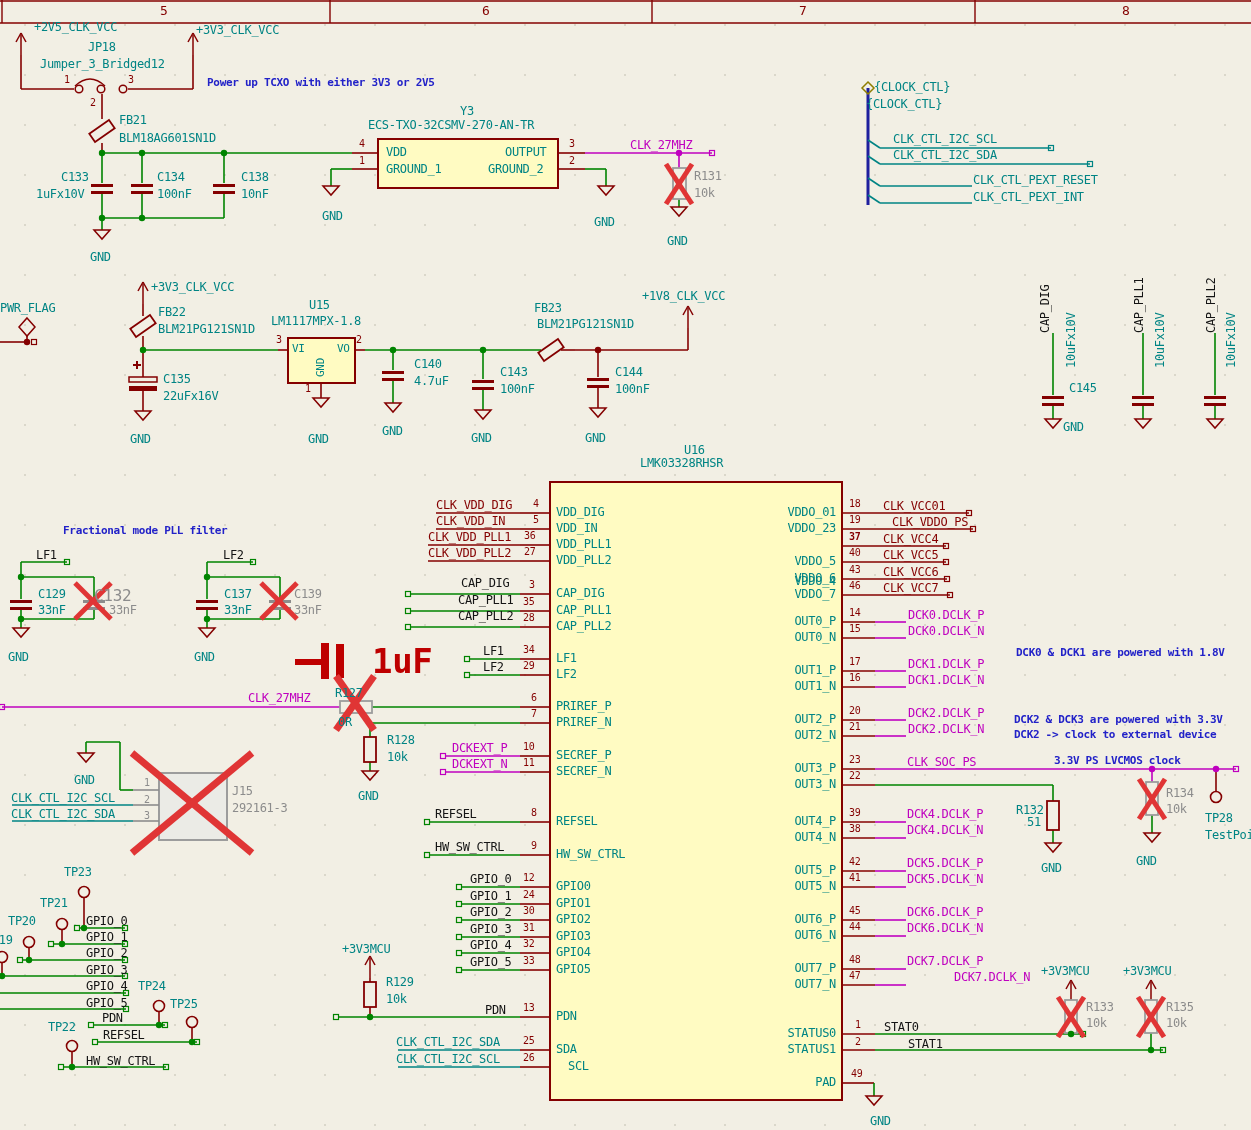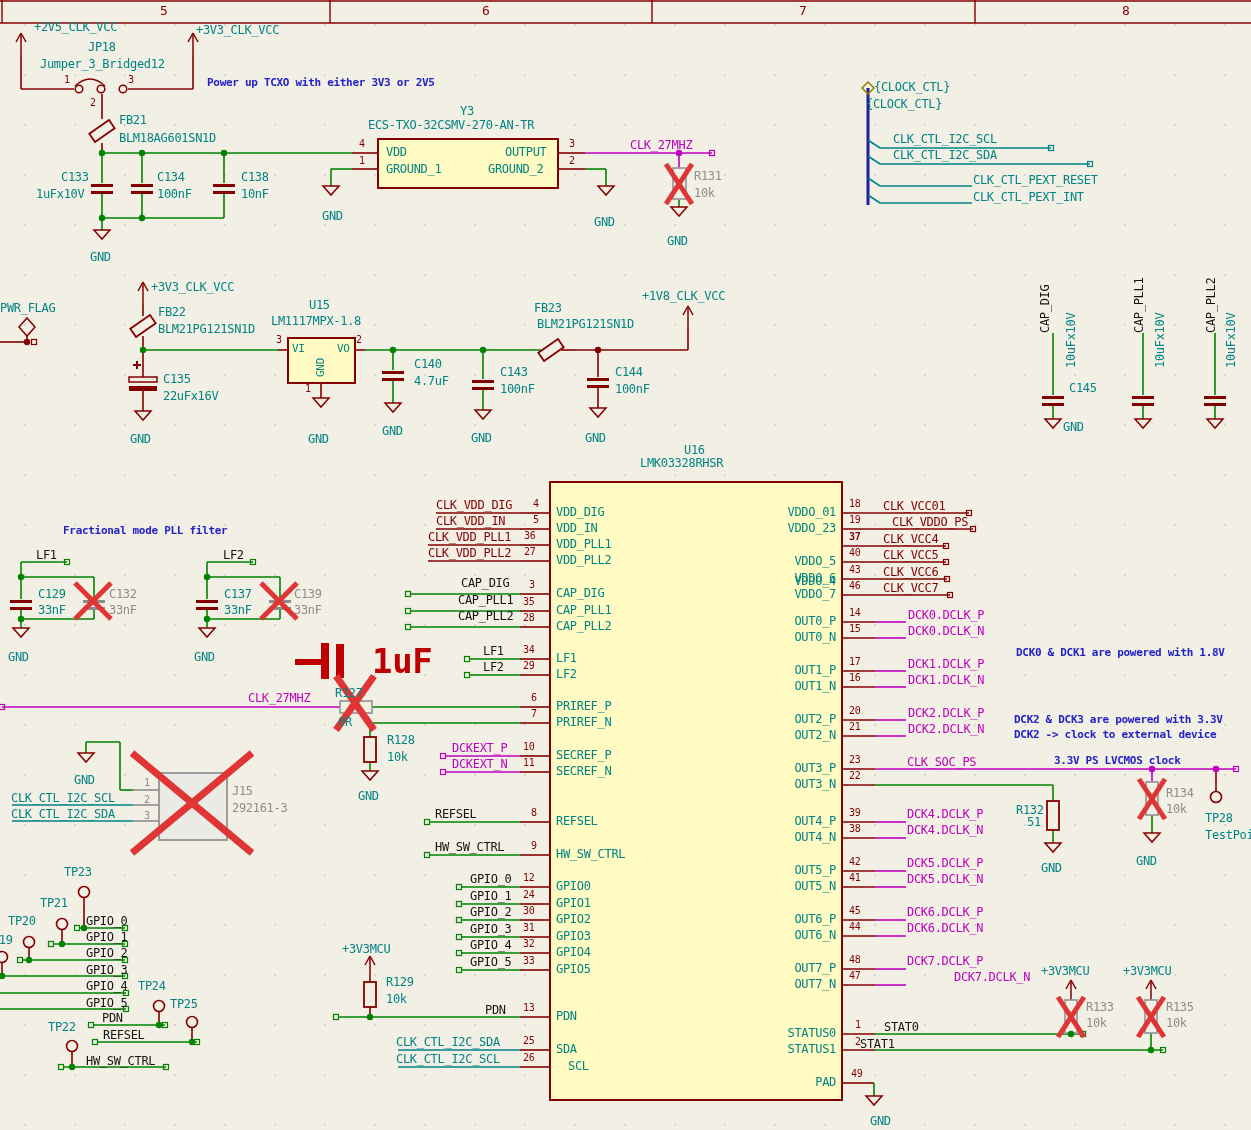--- a/index.html
+++ b/index.html
@@ -503,21 +503,21 @@
     <div class="txt" style="font-size: 12px; color: rgb(20, 20, 20); left: 1133px; top: 333px; transform-origin: 0px 0px; transform: rotate(-90deg);">CAP_PLL1</div>
     <div class="txt" style="font-size: 12px; color: rgb(0, 132, 132); left: 1154px; top: 368px; transform-origin: 0px 0px; transform: rotate(-90deg);">10uFx10V</div>
     <div class="txt" style="font-size: 12px; color: rgb(20, 20, 20); left: 1205px; top: 333px; transform-origin: 0px 0px; transform: rotate(-90deg);">CAP_PLL2</div>
     <div class="txt" style="font-size: 12px; color: rgb(0, 132, 132); left: 1225px; top: 368px; transform-origin: 0px 0px; transform: rotate(-90deg);">10uFx10V</div>
     <div class="txt" style="font-size: 12px; color: rgb(0, 132, 132); left: 684px; top: 444px;">U16</div>
     <div class="txt" style="font-size: 12px; color: rgb(0, 132, 132); left: 640px; top: 457px;">LMK03328RHSR</div>
     <div class="txt" style="font-size: 11px; color: rgb(34, 34, 200); font-weight: bold; left: 63px; top: 525px;">Fractional mode PLL filter</div>
     <div class="txt" style="font-size: 12px; color: rgb(20, 20, 20); left: 36px; top: 549px;">LF1</div>
     <div class="txt" style="font-size: 12px; color: rgb(0, 132, 132); left: 38px; top: 588px;">C129</div>
     <div class="txt" style="font-size: 12px; color: rgb(0, 132, 132); left: 38px; top: 604px;">33nF</div>
-    <div class="txt" style="font-size: 12px; color: rgb(140, 140, 140); left: 109px; top: 588px;">C132</div>
+    <div class="txt" style="font-size: 16px; color: rgb(140, 140, 140); left: 94px; top: 588px;">C132</div>
     <div class="txt" style="font-size: 12px; color: rgb(140, 140, 140); left: 109px; top: 604px;">33nF</div>
     <div class="txt" style="font-size: 12px; color: rgb(0, 132, 132); left: 8px; top: 651px;">GND</div>
     <div class="txt" style="font-size: 12px; color: rgb(20, 20, 20); left: 223px; top: 549px;">LF2</div>
     <div class="txt" style="font-size: 12px; color: rgb(0, 132, 132); left: 224px; top: 588px;">C137</div>
     <div class="txt" style="font-size: 12px; color: rgb(0, 132, 132); left: 224px; top: 604px;">33nF</div>
     <div class="txt" style="font-size: 12px; color: rgb(140, 140, 140); left: 294px; top: 588px;">C139</div>
     <div class="txt" style="font-size: 12px; color: rgb(140, 140, 140); left: 294px; top: 604px;">33nF</div>
     <div class="txt" style="font-size: 12px; color: rgb(0, 132, 132); left: 194px; top: 651px;">GND</div>
     <div class="txt" style="font-size: 34px; color: rgb(190, 0, 0); font-weight: bold; left: 372px; top: 644px;">1uF</div>
     <div class="txt" style="font-size: 12px; color: rgb(191, 0, 191); left: 248px; top: 692px;">CLK_27MHZ</div>
@@ -688,21 +688,21 @@
     <div class="txt" style="font-size: 12px; color: rgb(191, 0, 191); left: 907px; top: 756px;">CLK_SOC_PS</div>
     <div class="txt" style="font-size: 12px; color: rgb(191, 0, 191); left: 907px; top: 808px;">DCK4.DCLK_P</div>
     <div class="txt" style="font-size: 12px; color: rgb(191, 0, 191); left: 907px; top: 824px;">DCK4.DCLK_N</div>
     <div class="txt" style="font-size: 12px; color: rgb(191, 0, 191); left: 907px; top: 857px;">DCK5.DCLK_P</div>
     <div class="txt" style="font-size: 12px; color: rgb(191, 0, 191); left: 907px; top: 873px;">DCK5.DCLK_N</div>
     <div class="txt" style="font-size: 12px; color: rgb(191, 0, 191); left: 907px; top: 906px;">DCK6.DCLK_P</div>
     <div class="txt" style="font-size: 12px; color: rgb(191, 0, 191); left: 907px; top: 922px;">DCK6.DCLK_N</div>
     <div class="txt" style="font-size: 12px; color: rgb(191, 0, 191); left: 907px; top: 955px;">DCK7.DCLK_P</div>
     <div class="txt" style="font-size: 12px; color: rgb(191, 0, 191); left: 907px; top: 971px; padding-left: 47px;">DCK7.DCLK_N</div>
     <div class="txt" style="font-size: 12px; color: rgb(20, 20, 20); left: 884px; top: 1021px;">STAT0</div>
-    <div class="txt" style="font-size: 12px; color: rgb(20, 20, 20); left: 860px; top: 1038px;">STAT1</div>
+    <div class="txt" style="font-size: 12px; color: rgb(20, 20, 20); left: 908px; top: 1038px;">STAT1</div>
     <div class="txt" style="font-size: 11px; color: rgb(34, 34, 200); font-weight: bold; left: 1016px; top: 647px;">DCK0 &amp; DCK1 are powered with 1.8V</div>
     <div class="txt" style="font-size: 11px; color: rgb(34, 34, 200); font-weight: bold; left: 1014px; top: 714px;">DCK2 &amp; DCK3 are powered with 3.3V</div>
     <div class="txt" style="font-size: 11px; color: rgb(34, 34, 200); font-weight: bold; left: 1014px; top: 729px;">DCK2 -&gt; clock to external device</div>
     <div class="txt" style="font-size: 11px; color: rgb(34, 34, 200); font-weight: bold; left: 1054px; top: 755px;">3.3V PS LVCMOS clock</div>
     <div class="txt" style="font-size: 12px; color: rgb(0, 132, 132); left: 1016px; top: 804px;">R132</div>
     <div class="txt" style="font-size: 12px; color: rgb(0, 132, 132); left: 1027px; top: 816px;">51</div>
     <div class="txt" style="font-size: 12px; color: rgb(0, 132, 132); left: 1041px; top: 862px;">GND</div>
     <div class="txt" style="font-size: 12px; color: rgb(140, 140, 140); left: 1166px; top: 787px;">R134</div>
     <div class="txt" style="font-size: 12px; color: rgb(140, 140, 140); left: 1166px; top: 803px;">10k</div>
     <div class="txt" style="font-size: 12px; color: rgb(0, 132, 132); left: 1136px; top: 855px;">GND</div>

